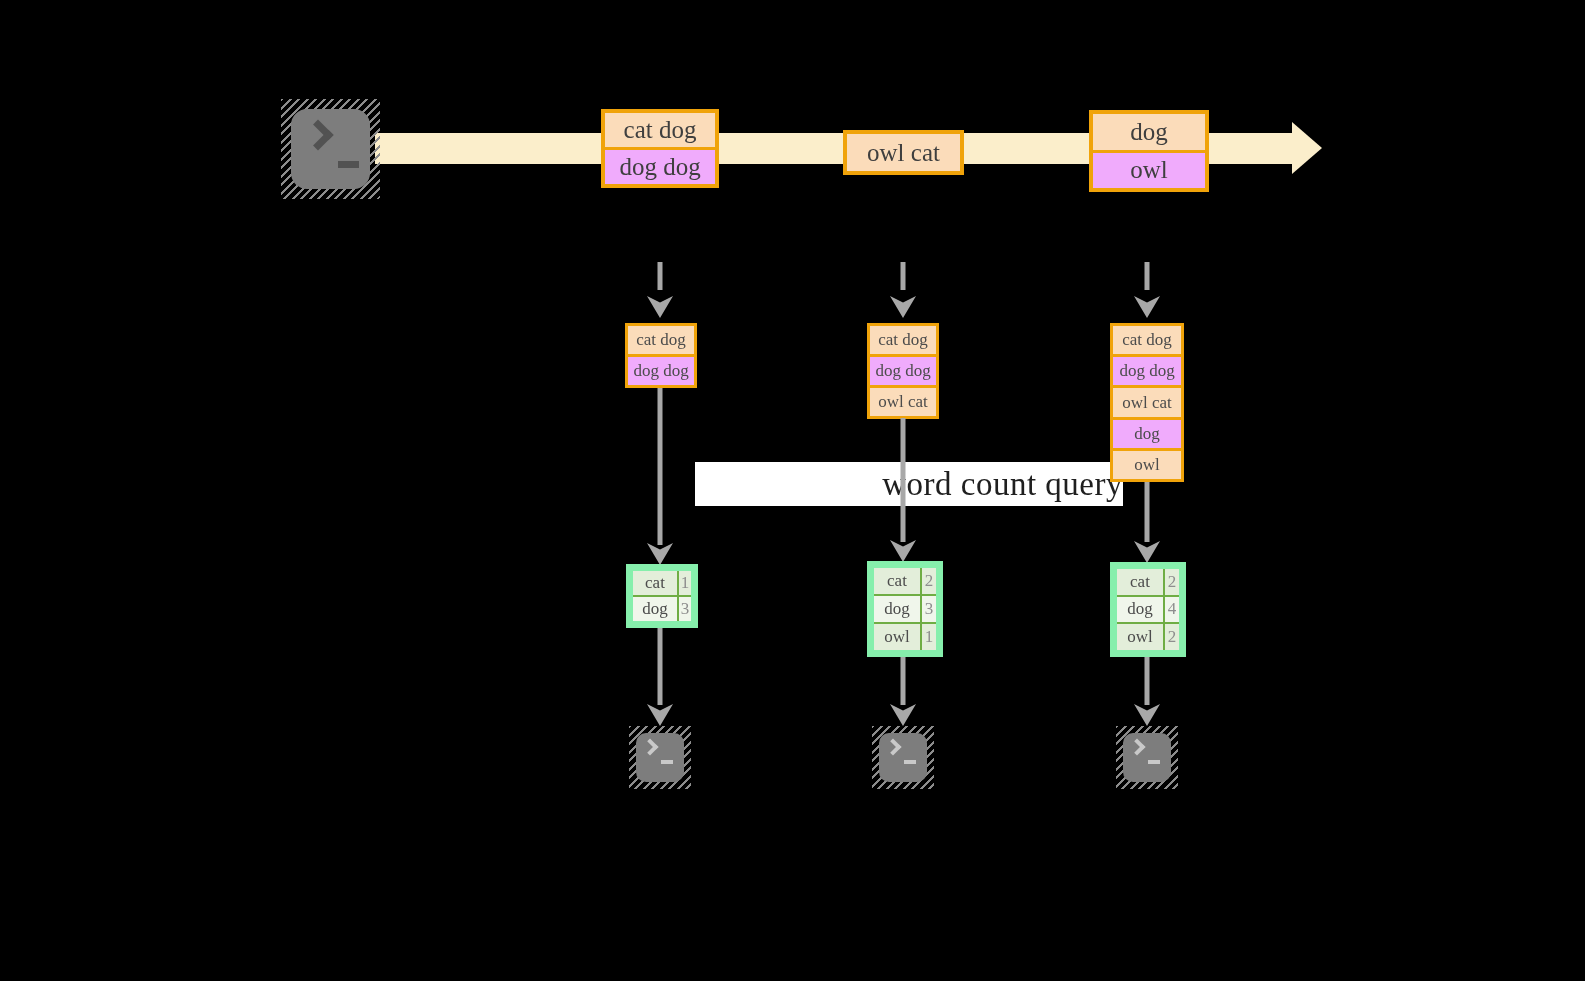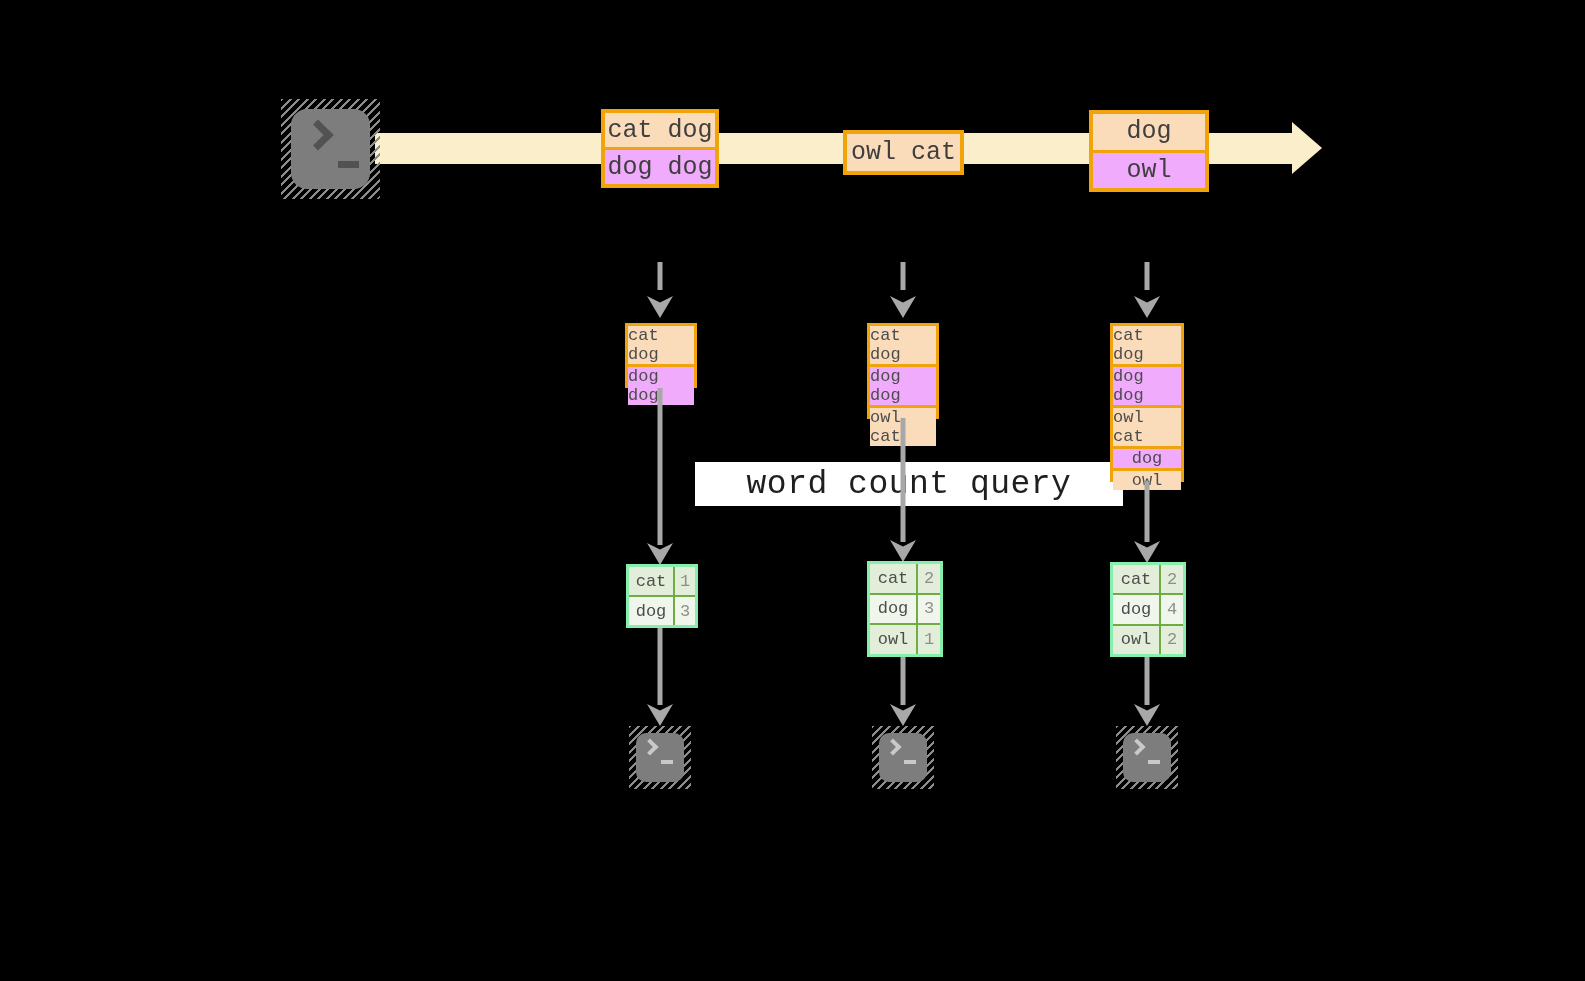--- a/index.html
+++ b/index.html
@@ -1,18 +1,18 @@
 <!DOCTYPE html>
 <html><head>
 <meta charset="utf-8">
 <style>
   html,body { margin:0; padding:0; background:#000; }
   .stage {
     position:relative; width:1585px; height:881px; background:#000000;
-    font-family:Liberation Mono, monospace; overflow:hidden;
+    font-family:Liberation Serif, serif; overflow:hidden;
   }
 
   
   .term-wrap {
     position:absolute;
     background-image:repeating-linear-gradient(135deg, #8c8c8c 0 2px, rgba(0,0,0,0) 2px 6px);
   }
   .term-inner { position:absolute; background:#7d7d7d; }
   .term-large .term-inner { inset:10px; border-radius:16px; }
   .term-small .term-inner { inset:7px; border-radius:10px; }
@@ -44,25 +44,25 @@
   .srow + .srow { border-top:3px solid #F0A30A; }
 
   
   .dash  { position:absolute; width:5px; background:#a8a8a8; transform:translateX(-50%); }
   .vline { position:absolute; width:5px; background:#a8a8a8; transform:translateX(-50%); }
   .vhead { position:absolute; width:26px; height:22px; background:#a8a8a8;
            clip-path:polygon(50% 100%, 0 0, 50% 30%, 100% 0); transform:translateX(-50%); }
 
   
   .query-band { position:absolute; background:#ffffff; display:flex;
-                align-items:center; justify-content:center; }
+                align-items:center; justify-content:flex-end; }
   .query-band span { font-size:33px; font-weight:300; color:#1f1f1f; letter-spacing:0.5px; }
 
   
-  .result-table { position:absolute; box-sizing:border-box; border:3px solid #86efac;
+  .result-table { position:absolute; box-sizing:border-box; border:7px solid #86efac;
                   background:#6FAD44; display:grid; gap:2px; }
   .cols-2a { grid-template-columns:44px 1fr; }
   .cols-2b { grid-template-columns:46px 1fr; }
   .rcell { display:flex; align-items:center; justify-content:center; font-size:17px; }
   .rcell.word { color:#4c4c4c; }
   .rcell.num  { color:#8e8e8e; }
   .gfill-a { background:#E3EEDA; }
   .gfill-b { background:#F0F6EB; }
 </style>
 </head>

